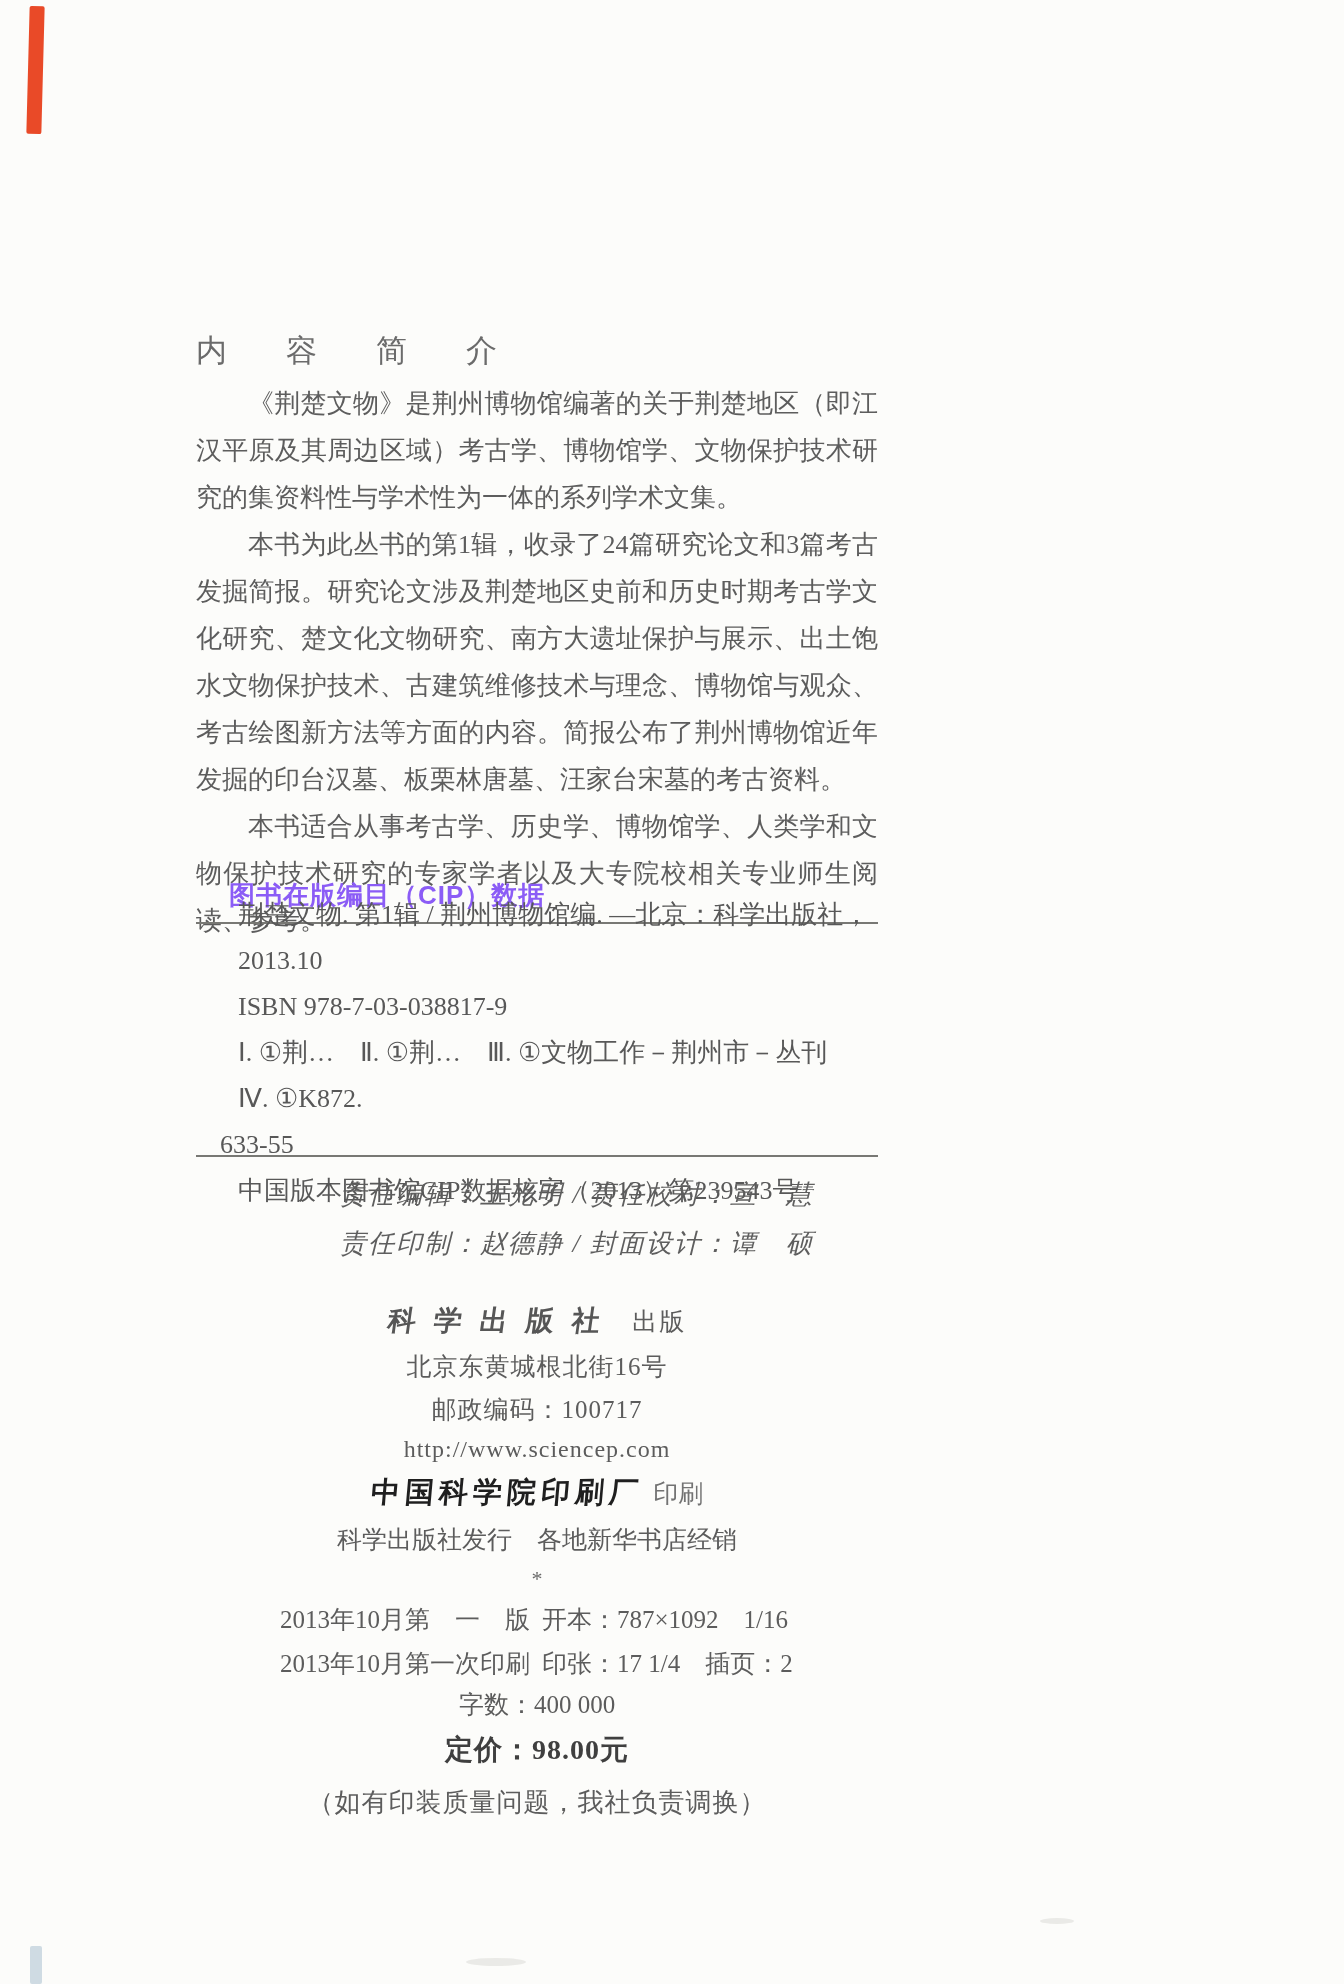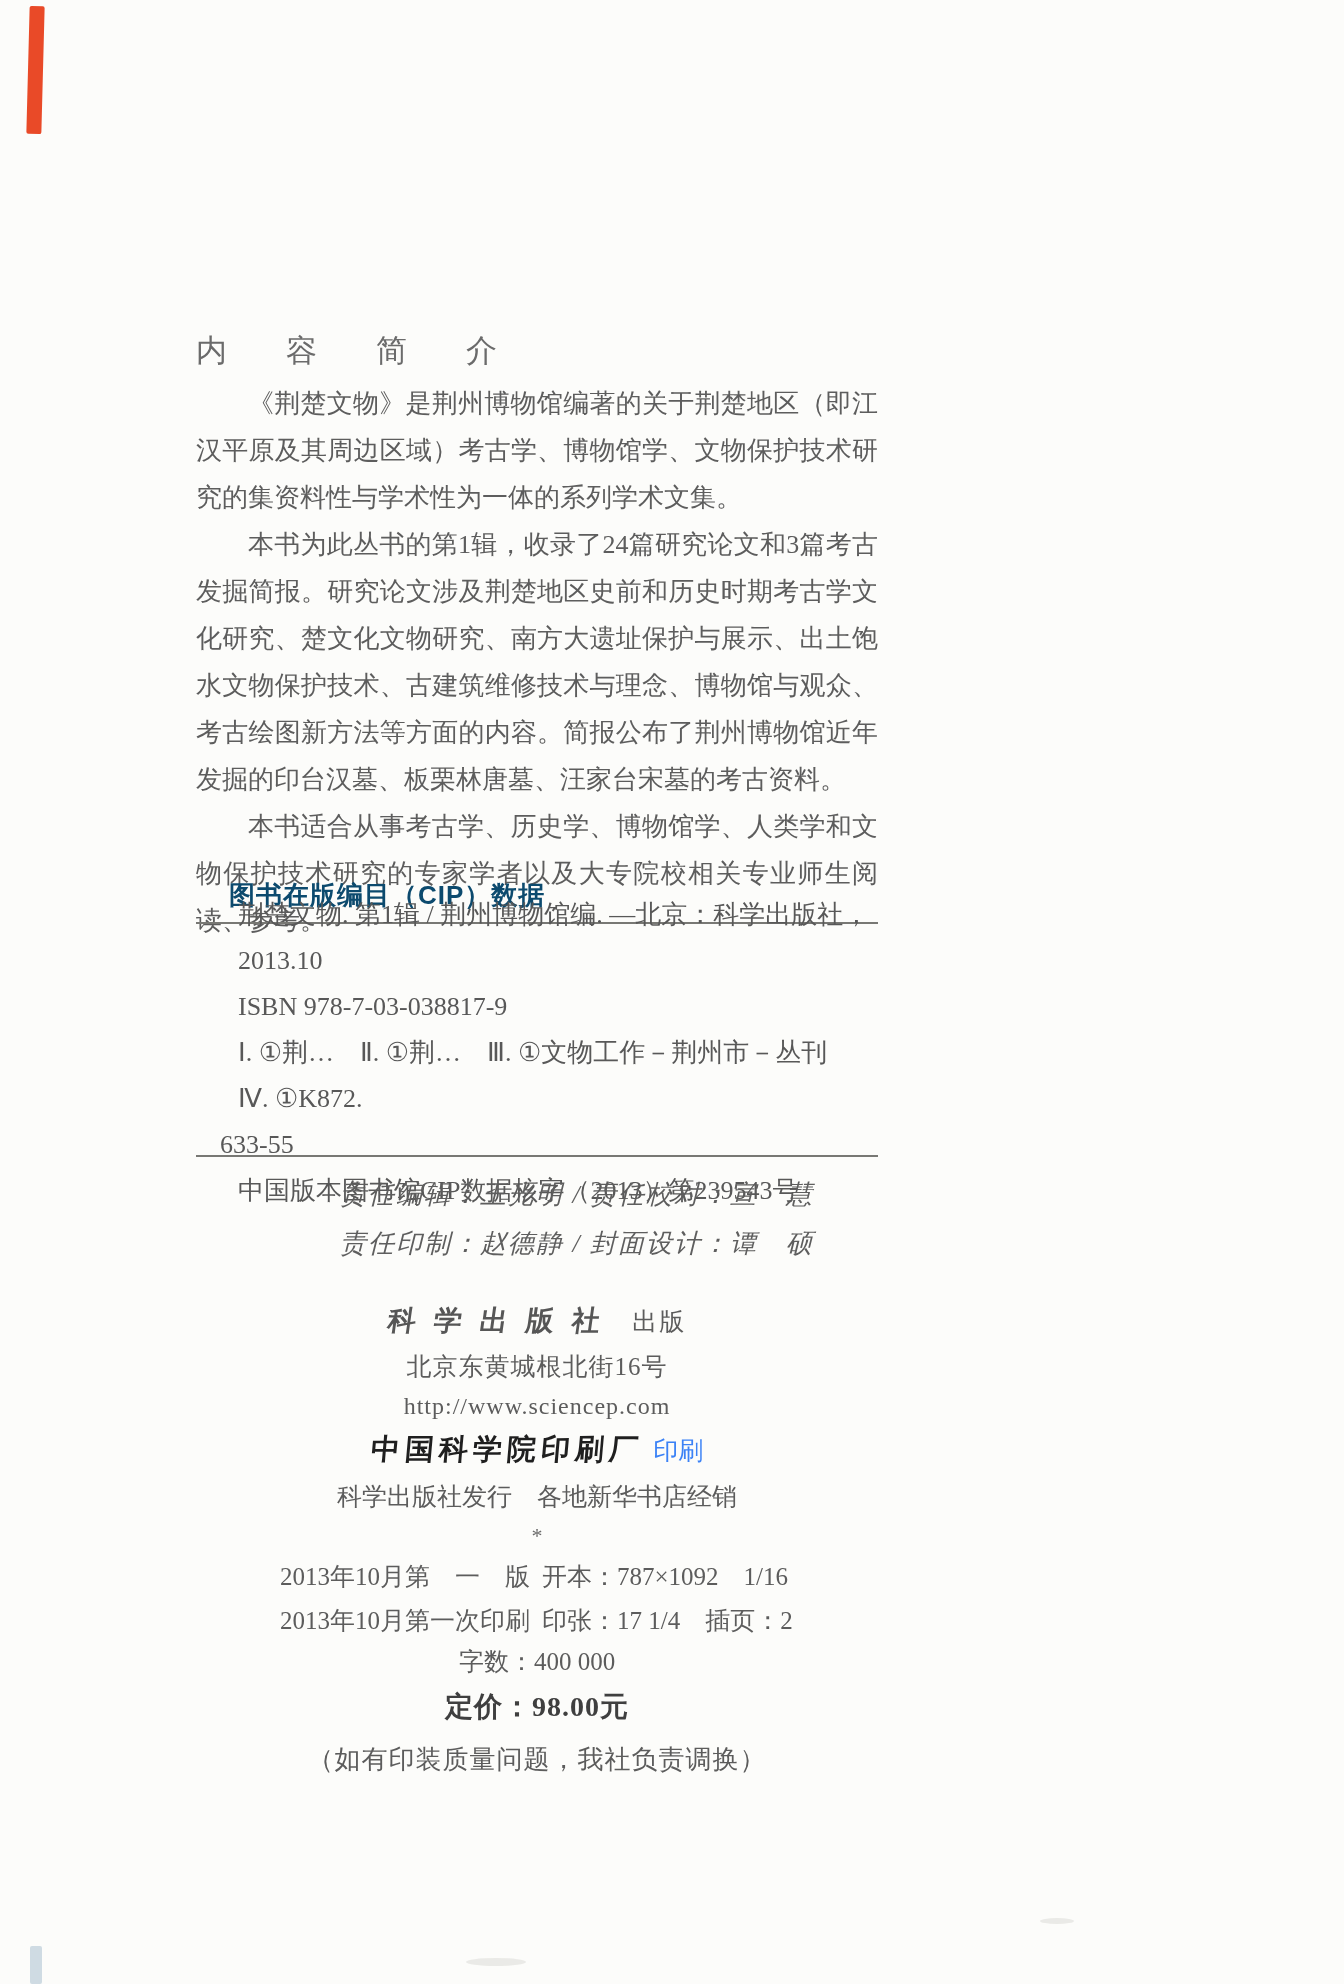--- a/index.html
+++ b/index.html
@@ -37,21 +37,21 @@
   }
   .intro{
     position:absolute;top:380px;left:0;width:100%;
     font-size:26px;line-height:47px;text-align:justify;color:#5d5d5d;
   }
   .intro p{margin:0;text-indent:2em;}
 
   .cip-header{
     position:absolute;top:878px;left:33px;
     font-family:"Liberation Sans", sans-serif;
-    font-weight:700;font-size:26px;color:#0c4a6e;letter-spacing:1px;
+    font-weight:700;font-size:26px;color:#8b5cf6;letter-spacing:1px;
   }
   .rule{
     position:absolute;left:0;width:100%;height:0;
     border-top:2px solid #787874;
   }
   .rule.r1{top:922px;}
   .rule.r2{top:1155px;}
 
   .cip-lines{
     position:absolute;top:892px;left:0;width:100%;
@@ -77,21 +77,21 @@
   }
   .brand-suffix{font-size:25px;letter-spacing:2px;margin-left:8px;}
   .address-line{font-size:25px;letter-spacing:1px;}
   .website-line{font-size:24px;letter-spacing:1px;margin-top:4px;}
   .printer-brand{
     display:inline-block;transform:skewX(-5deg);
     font-weight:900;letter-spacing:5px;font-size:29px;color:#1f1f1f;
     font-family:"Liberation Sans", sans-serif;
   }
   .printer-line{margin-top:10px;}
-  .printer-suffix{font-size:25px;margin-left:4px;color:#3b82f6;}
+  .printer-suffix{font-size:25px;margin-left:4px;color:#737373;}
   .star{font-size:22px;color:#6a6a6a;margin:4px 0 8px 0;}
   .two-col{display:flex;justify-content:center;line-height:40px;margin:4px;font-family:Liberation Serif, serif;}
   .two-col .l{width:262px;text-align:left;}
   .two-col .r{width:252px;text-align:left;}
   .wordcount{margin-top:2px;}
   .price{font-size:28px;font-weight:700;color:#3f3f3f;margin-top:10px;letter-spacing:1px;}
   .note{font-size:26px;margin-top:16px;letter-spacing:1px;}
 </style>
 </head>
 <body>
@@ -130,20 +130,21 @@
       <div>责任编辑：王光明 / 责任校对：宣　慧</div>
       <div>责任印制：赵德静 / 封面设计：谭　硕</div>
     </div>
 
     <div class="colophon">
       <div class="line">
         <span class="brand">科学出版社</span>
         <span class="brand-suffix">出版</span>
       </div>
       <div class="line address-line">北京东黄城根北街16号</div>
+      <div class="line address-line">邮政编码：100717</div>
       <div class="line website-line">http://www.sciencep.com</div>
       <div class="line printer-line">
         <span class="printer-brand">中国科学院印刷厂</span>
         <span class="printer-suffix">印刷</span>
       </div>
       <div class="line">科学出版社发行　各地新华书店经销</div>
       <div class="star">*</div>
       <div class="two-col">
         <span class="l">2013年10月第　一　版</span>
         <span class="r">开本：787×1092　1/16</span>

